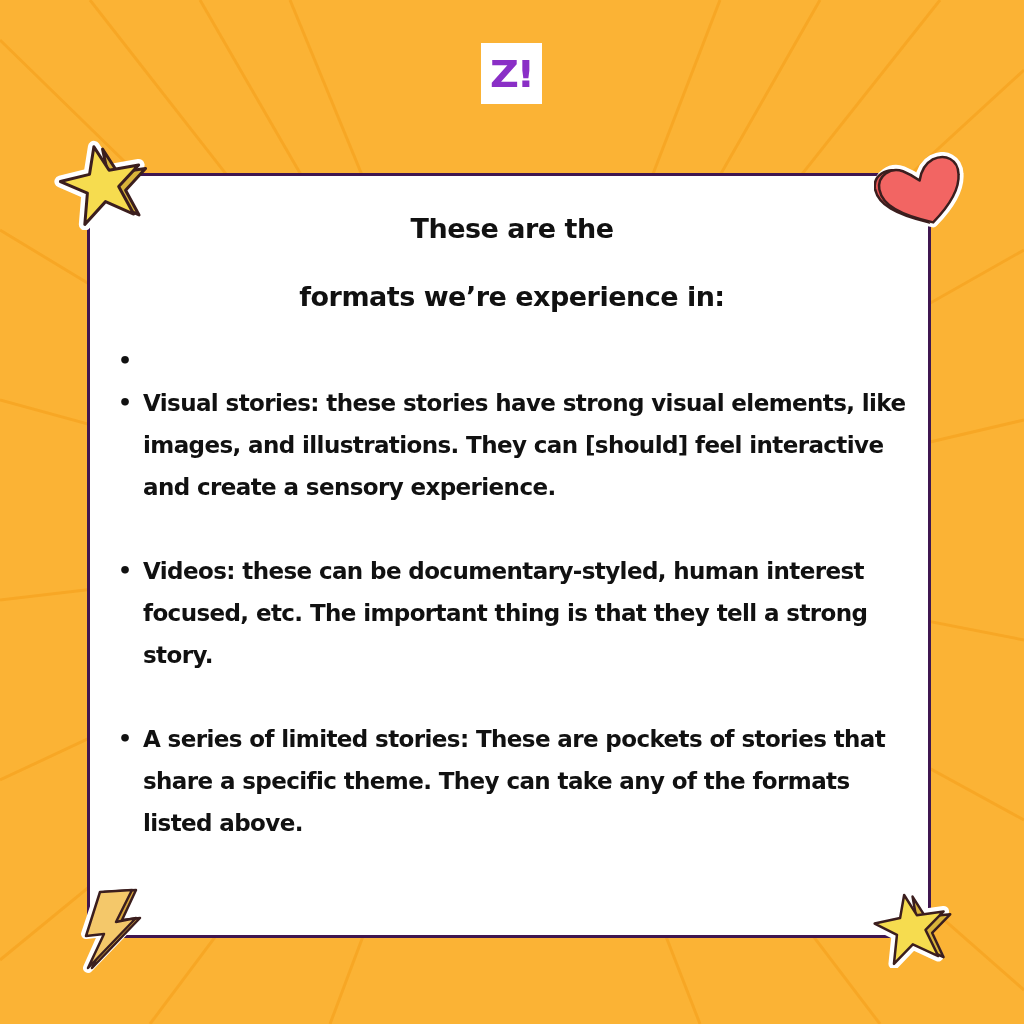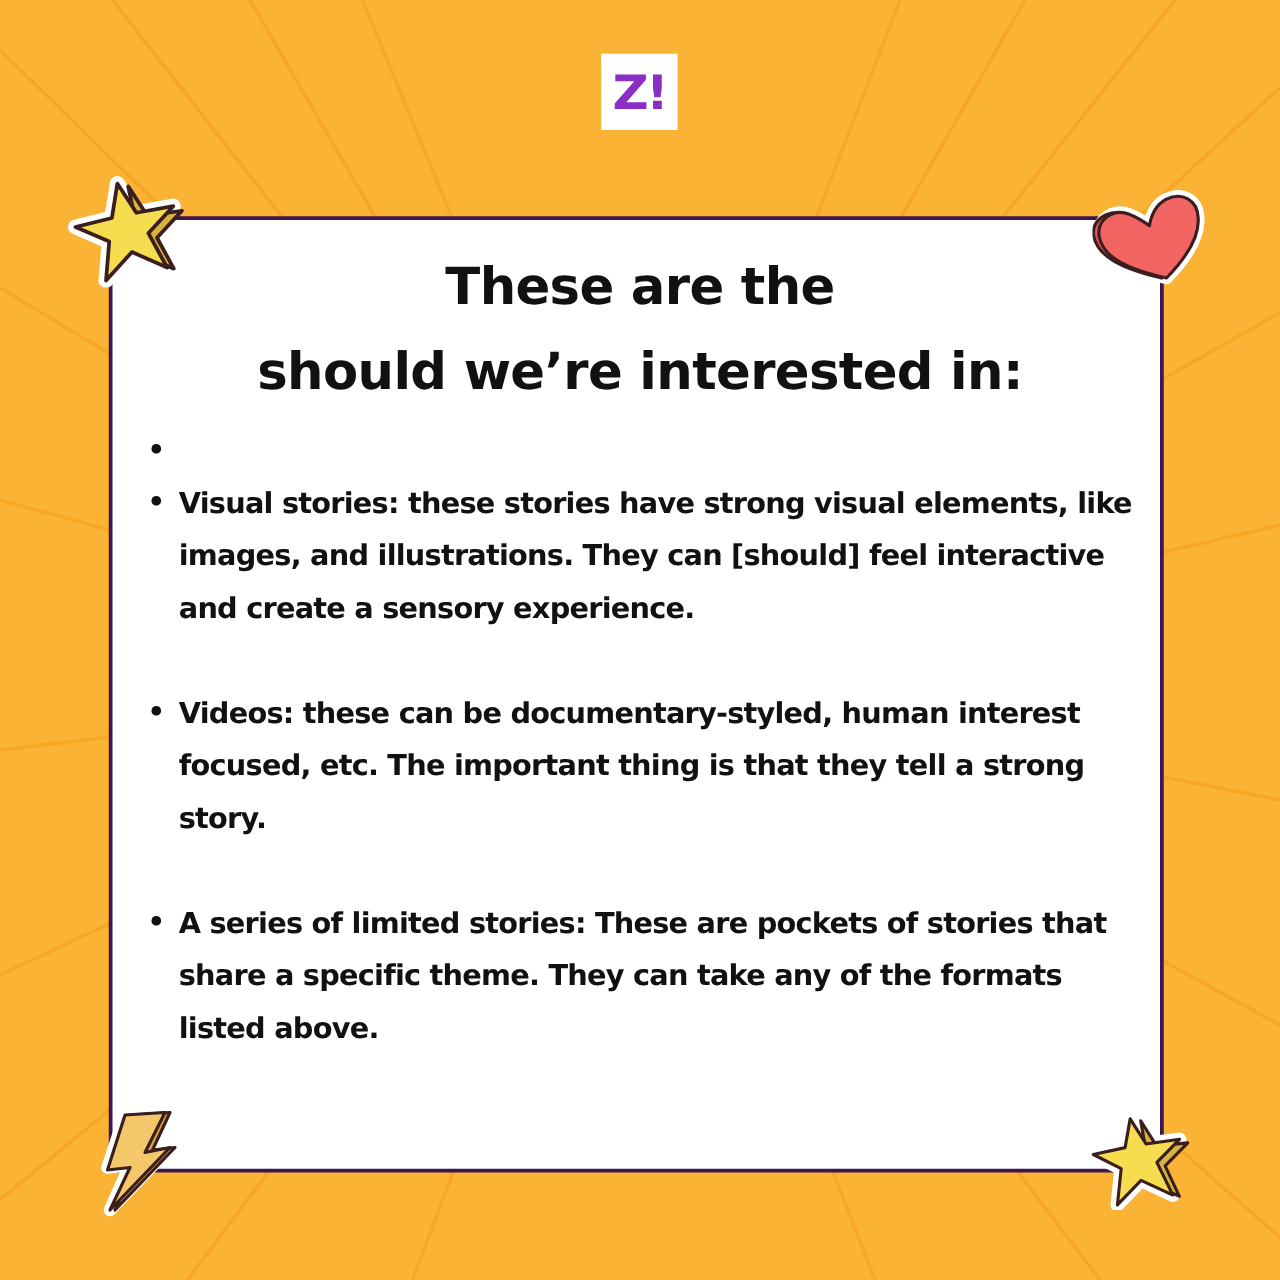--- a/index.html
+++ b/index.html
@@ -18,21 +18,21 @@
     color:#8a2fc6; letter-spacing:-2px; line-height:1; transform:scaleX(1.05);
   }
   .card {
     position:absolute; left:87px; top:173px; width:844px; height:765px;
     background:#ffffff; border:3px solid #3f1650; border-radius:6px;
     box-sizing:border-box;
   }
   .title {
     position:absolute; left:0; right:0; top:195px; text-align:center;
     font-family:"DejaVu Sans", sans-serif; font-weight:bold;
-    font-size:41px; line-height:68px; color:#111111; letter-spacing:-0.5px;
+    font-size:27px; line-height:68px; color:#111111; letter-spacing:-0.5px;
   }
   .list {
     position:absolute; left:115px; top:340px; width:810px; margin:0; padding:0; list-style:none;
   }
   .item {
     position:relative; padding-left:28px; margin-bottom:42px;
     font-family:"DejaVu Sans", sans-serif; font-weight:bold;
     font-size:23px; line-height:42px; color:#111111; letter-spacing:-0.6px;
   }
   .item .bullet {
@@ -71,21 +71,21 @@
 </svg>
 
 <div class="logo">
   <span>Z!</span>
 </div>
 
 <div class="card"></div>
 
 <div class="title">
   <div>These are the</div>
-  <div>should we’re interested in:</div>
+  <div>formats we’re experience in:</div>
 </div>
 
 <ul class="list">
   <li class="item">
     <span class="bullet">•</span>
   </li>
   <li class="item">
     <span class="bullet">•</span>
     <span>Visual stories: these stories have strong visual elements, like images, and illustrations. They can [should] feel interactive and create a sensory experience.</span>
   </li>

